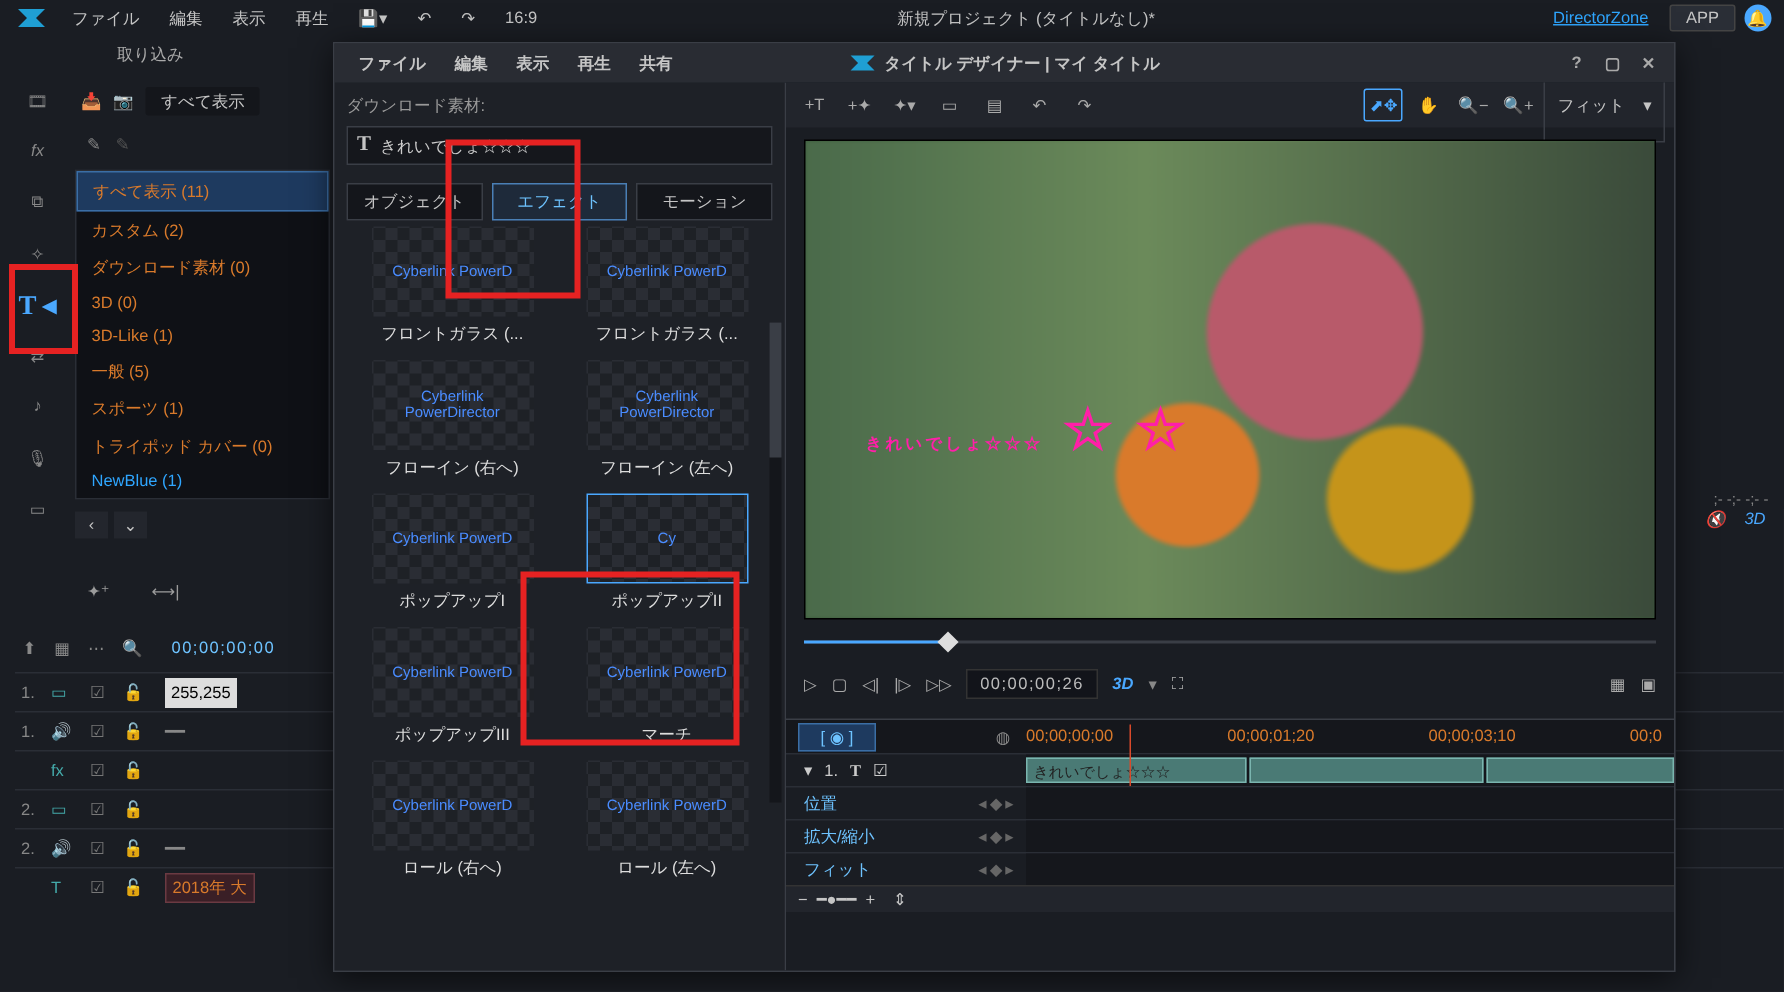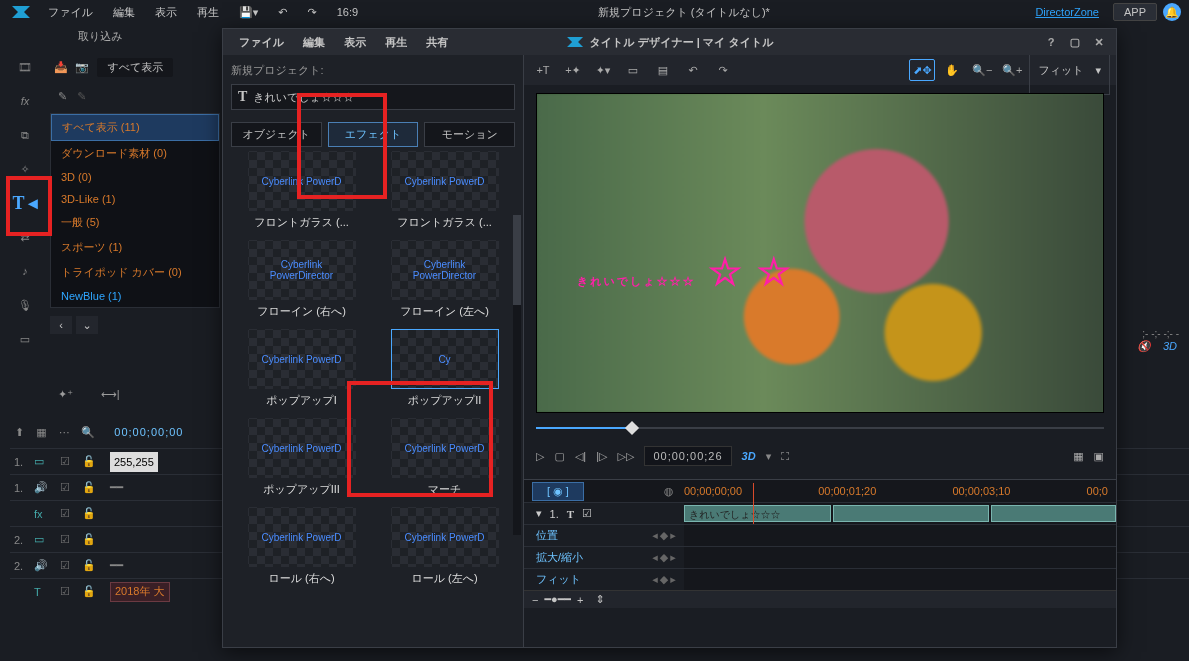--- a/index.html
+++ b/index.html
@@ -80,21 +80,21 @@
 .scrollbar { position:absolute; right:2px; top:160px; width:8px; height:320px; background:#14161b; }
 .scrollbar .grip { width:100%; height:90px; background:#3a3e46; position:absolute; top:0; cursor:pointer; }
 
 .dlg-right { flex:1; background:#1a1d23; display:flex; flex-direction:column; border-left:1px solid #3a3e46; }
 .preview-toolbar { height:30px; display:flex; align-items:center; gap:4px; padding:0 6px; background:#22252c; }
 .preview-toolbar .tb { width:26px; height:22px; display:flex; align-items:center; justify-content:center; cursor:pointer; color:#aaa; border:1px solid transparent; border-radius:2px; }
 .preview-toolbar .tb.active { color:#4aa8ff; border-color:#4aa8ff; }
 .preview-toolbar .fit { margin-left:auto; display:flex; align-items:center; gap:12px; border:1px solid #3a3e46; padding:16px 8px; cursor:pointer; }
 .preview { flex:0 0 320px; margin:8px 12px; position:relative; background:linear-gradient(90deg,#3a5a3a,#6b8a5a,#3a5a3a); border:1px solid #000; overflow:hidden; }
 .preview .bgsim { position:absolute; inset:0; background:radial-gradient(circle at 60% 40%,#b85a6a 0 18%,transparent 19%),radial-gradient(circle at 45% 70%,#d97a2b 0 12%,transparent 13%),radial-gradient(circle at 70% 75%,#c5941a 0 10%,transparent 11%),linear-gradient(90deg,#4a6a4a,#6b8a5a 40%,#3a4a3a); filter:blur(1px); }
-.preview .title-text { position:absolute; left:40px; top:156px; color:#ff1fa8; font-size:38px; font-weight:bold; letter-spacing:2px; }
+.preview .title-text { position:absolute; left:40px; top:170px; color:#ff1fa8; font-size:38px; font-weight:bold; letter-spacing:2px; }
 .scrub { height:14px; margin:0 12px; position:relative; }
 .scrub .track { position:absolute; left:0; right:0; top:6px; height:2px; background:#3a3e46; }
 .scrub .fill { position:absolute; left:0; width:16%; top:6px; height:2px; background:#4aa8ff; }
 .scrub .handle { position:absolute; left:16%; top:2px; width:10px; height:10px; background:#ddd; transform:rotate(45deg); cursor:pointer; }
 
 .transport { height:30px; display:flex; align-items:center; gap:10px; padding:0 12px; margin-top:6px; }
 .transport .tbtn { cursor:pointer; color:#aaa; }
 .transport .tc { background:#12141a; padding:3px 8px; letter-spacing:1px; color:#bbb; border:1px solid #333; }
 .transport .threeD { color:#4aa8ff; font-style:italic; font-weight:bold; }
 .transport .spacer { flex:1; }
@@ -162,20 +162,21 @@
     <span class="ic">📥</span>
     <span class="ic">📷</span>
     <span class="show-all">すべて表示</span>
   </div>
   <div style="display:flex;gap:10px;margin-top:10px;padding-left:8px">
     <span style="color:#888">✎</span>
     <span style="color:#555">✎</span>
   </div>
   <div class="cat-list" id="cat-list">
       <div class="cat sel">すべて表示 (11)</div>
+      <div class="cat">カスタム (2)</div>
       <div class="cat">ダウンロード素材 (0)</div>
       <div class="cat">3D (0)</div>
       <div class="cat">3D-Like (1)</div>
       <div class="cat">一般 (5)</div>
       <div class="cat">スポーツ (1)</div>
       <div class="cat">トライポッド カバー (0)</div>
       <div class="cat newblue">NewBlue (1)</div>
     </div>
   <div class="panel-bottom-chevrons">
     <div class="chev">‹</div>
@@ -262,21 +263,21 @@
       <span>タイトル デザイナー | マイ タイトル</span>
     </div>
     <div class="right">
       <span class="win-btn">?</span>
       <span class="win-btn">▢</span>
       <span class="win-btn">✕</span>
     </div>
   </div>
   <div class="dlg-body">
     <div class="dlg-left">
-      <div class="sel-obj-lbl">新規プロジェクト:</div>
+      <div class="sel-obj-lbl">ダウンロード素材:</div>
       <div class="title-input">
         <span class="t-icon">T</span>
         <input value="きれいでしょ☆☆☆" style="">
       </div>
       <div class="tabs">
         <div class="tab">オブジェクト</div>
         <div class="tab active">エフェクト</div>
         <div class="tab">モーション</div>
       </div>
       <div class="red-box" style="left:74px; top:38px; width:90px; height:106px"></div>

